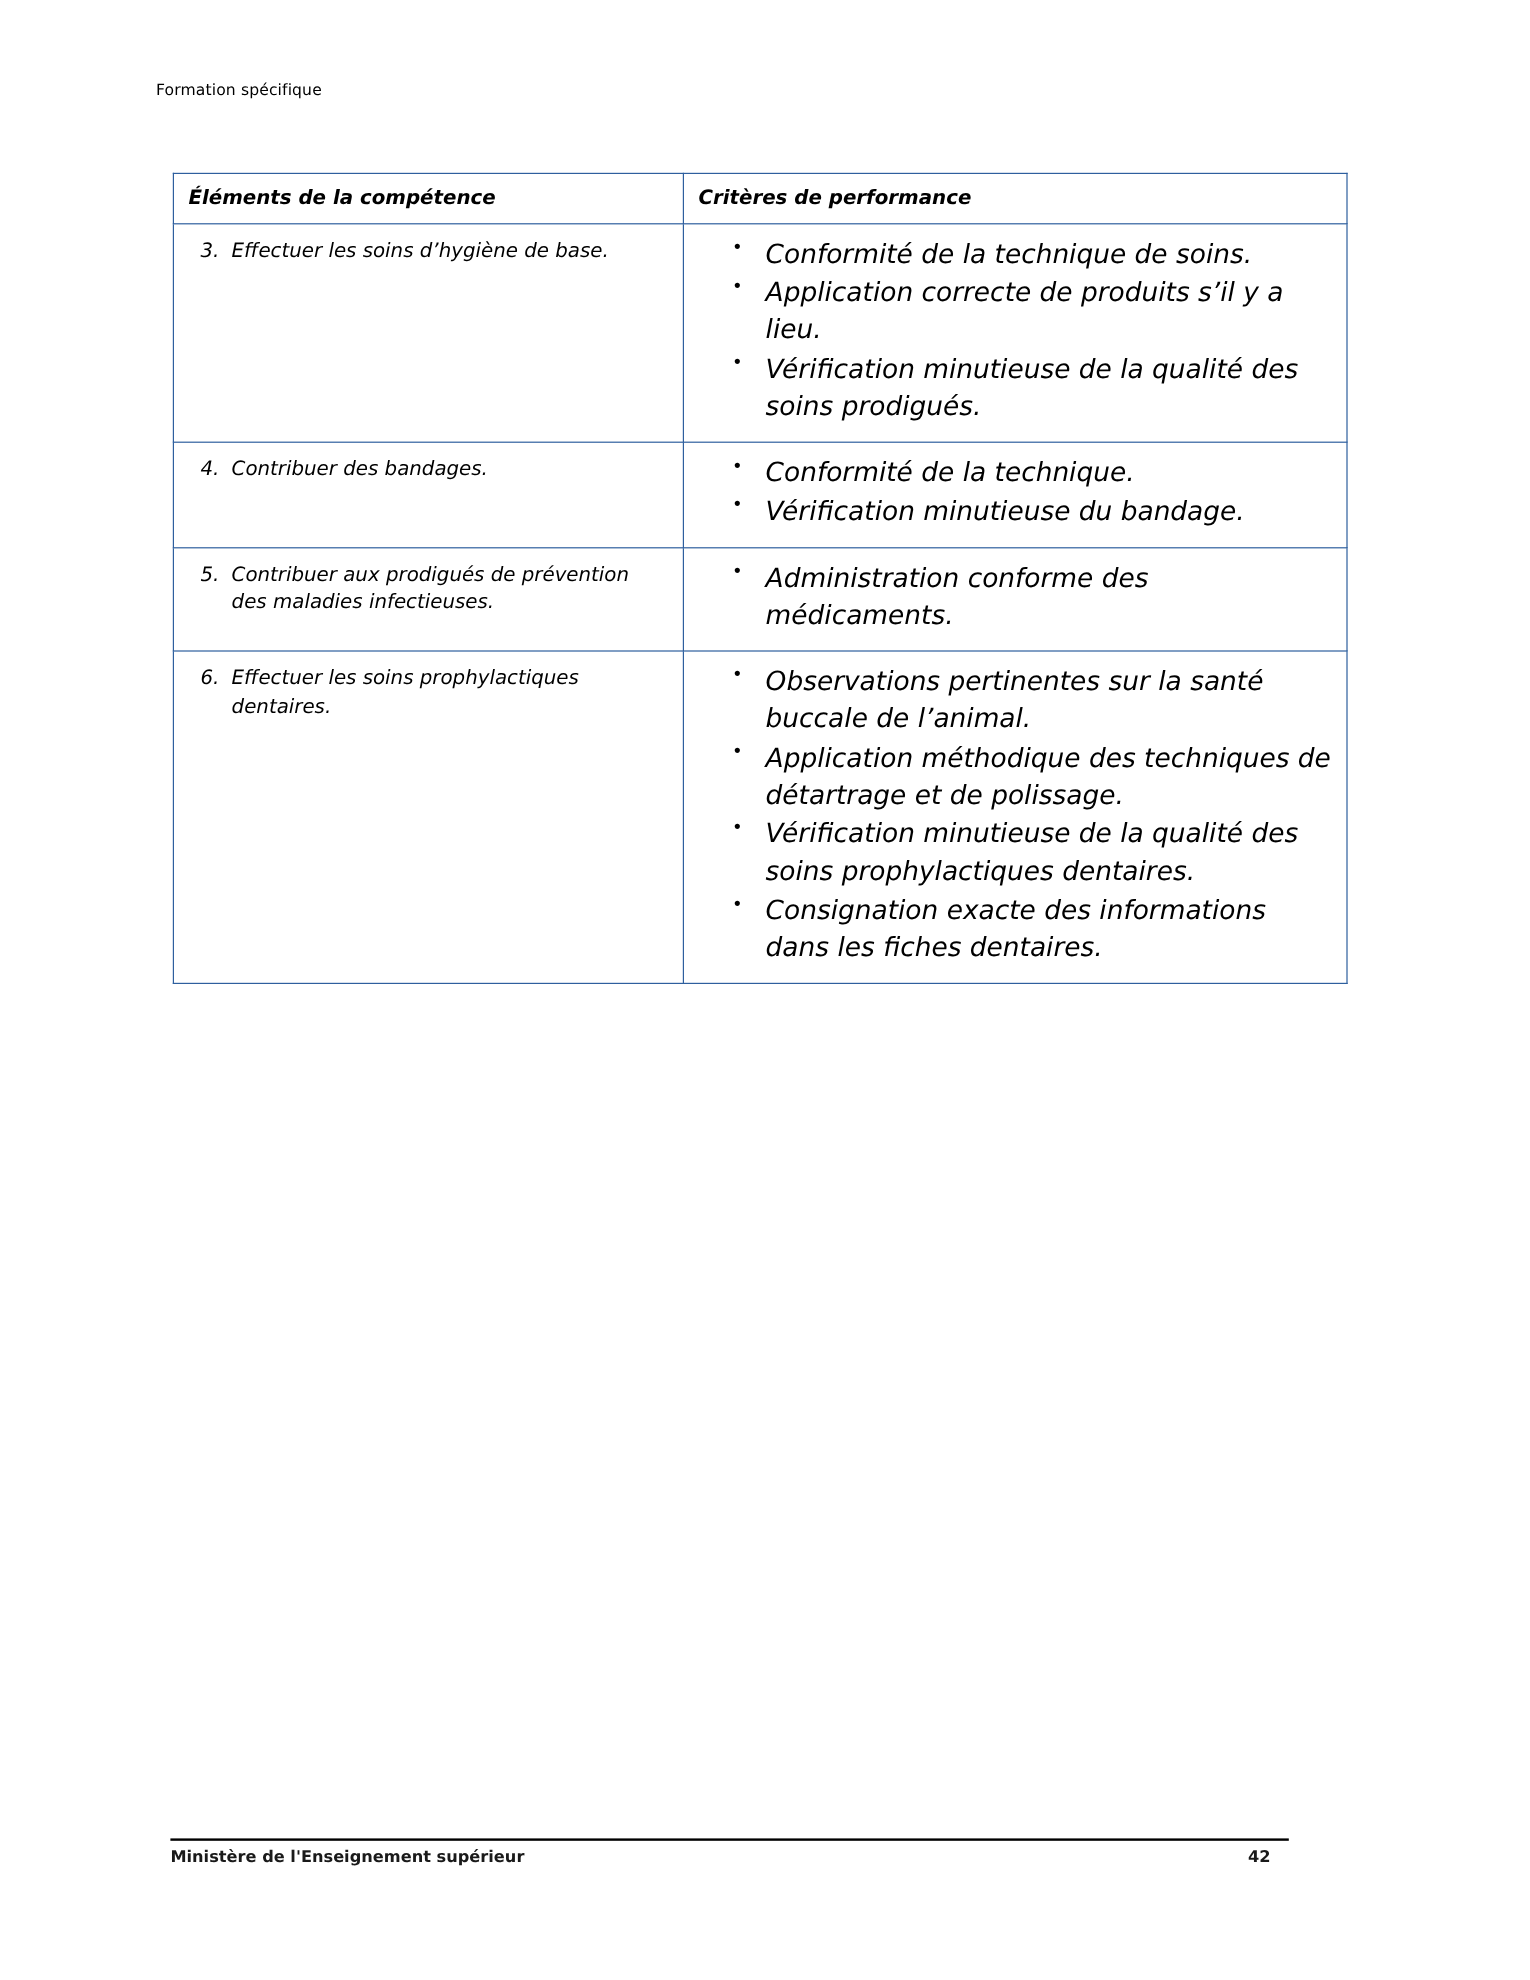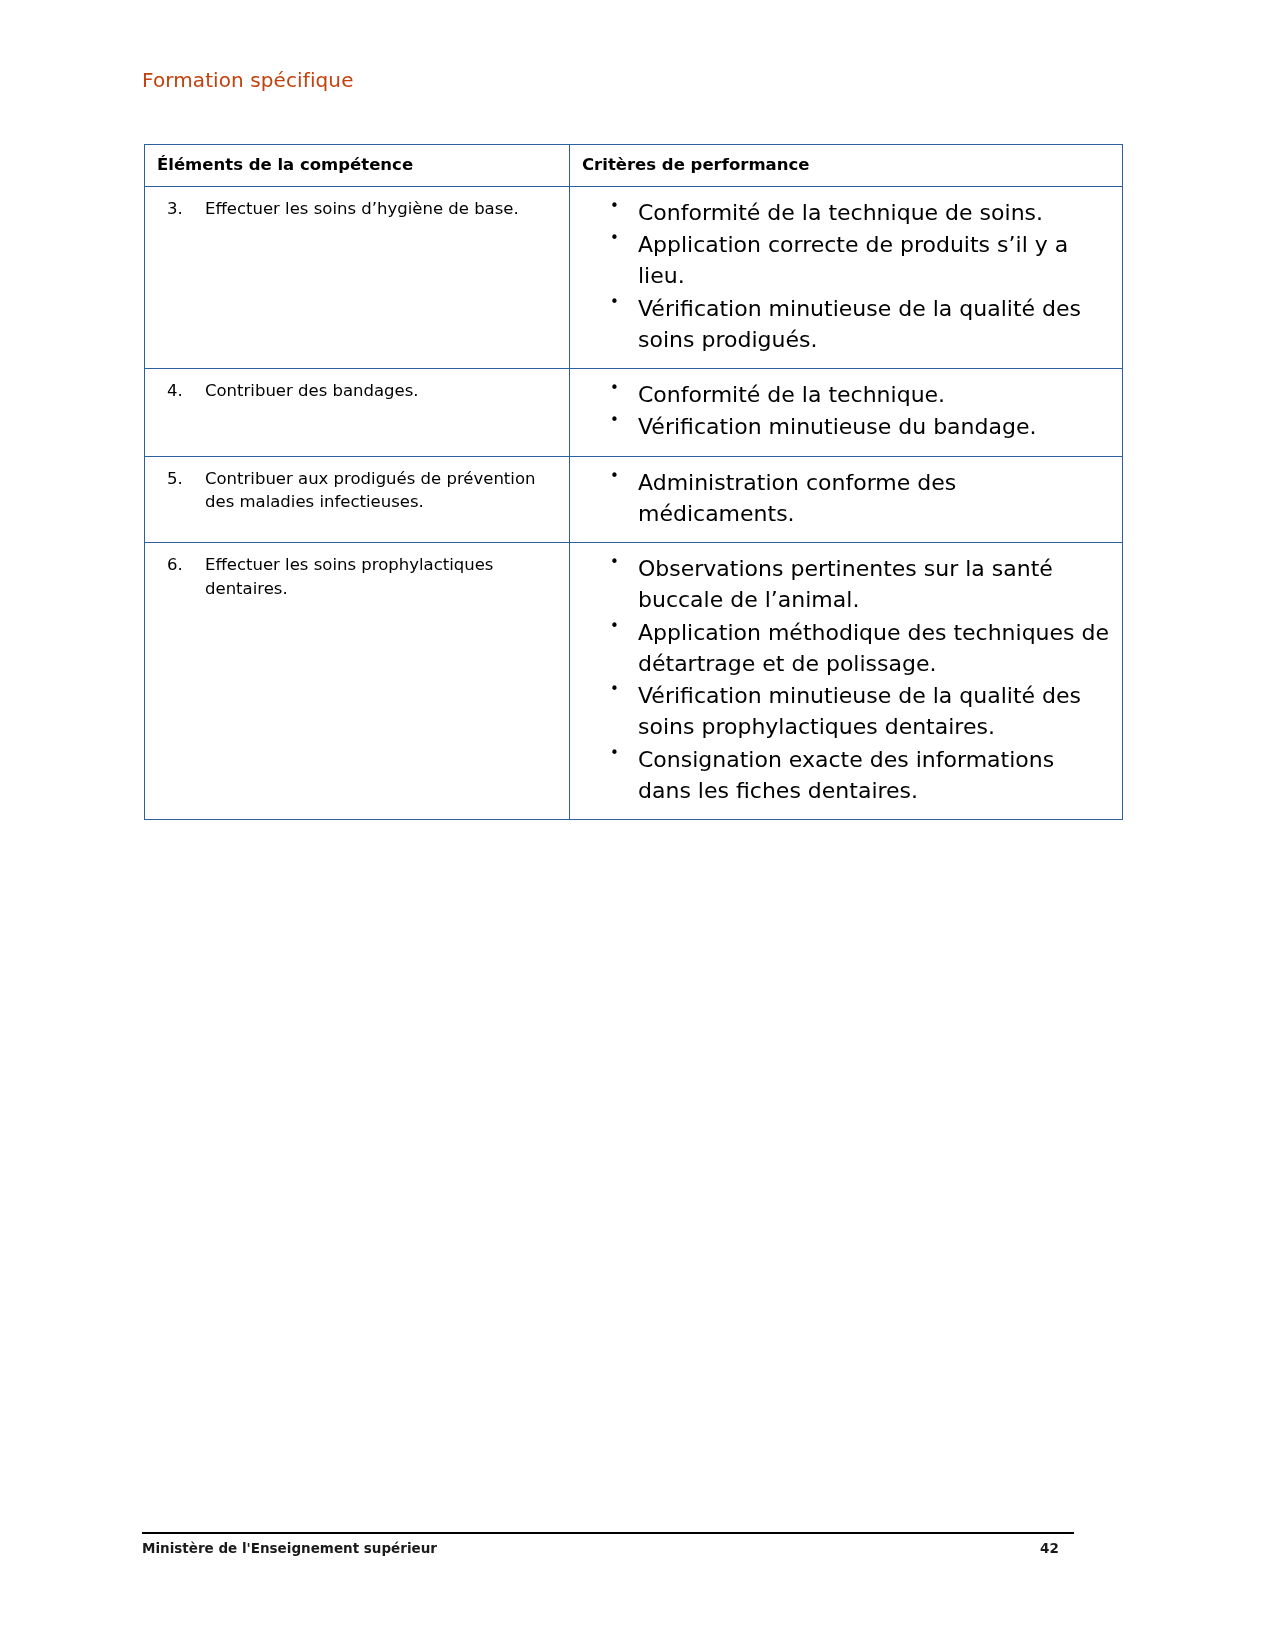--- a/index.html
+++ b/index.html
@@ -16,33 +16,34 @@
   }
   .page {
     position: absolute;
     left: 0; top: 0;
     width: 1275px;
     height: 1650px;
     box-sizing: border-box;
   }
   .header-text {
     position: absolute;
-    left: 142px;
+    left: 130px;
     top: 68px;
-    font-size: 20px;
-    color: #c2410c;
+    font-size: 13px;
+    color: #000000;
     letter-spacing: 0.1px;
   }
   table.comp-table {
     position: absolute;
     left: 144px;
     top: 144px;
     width: 930px;
     border-collapse: collapse;
     table-layout: fixed;
+    font-style: italic;
   }
   table.comp-table td {
     border: 1px solid #2e5f9e;
     vertical-align: top;
     padding: 10px 12px 12px 12px;
   }
   td.col-left { width: 400px; }
   td.col-right { width: 528px; }
 
   .head-cell {
@@ -59,21 +60,20 @@
     font-size: 16.5px;
     line-height: 1.42;
   }
   .elem-num {
     width: 26px;
     flex: 0 0 26px;
     padding-left: 10px;
   }
   .elem-text {
     flex: 1 1 auto;
-    margin-left: 12px;
   }
 
   ul.crit {
     margin: 0;
     padding: 0;
     list-style: none;
     font-size: 22px;
     line-height: 1.42;
   }
   ul.crit li {

